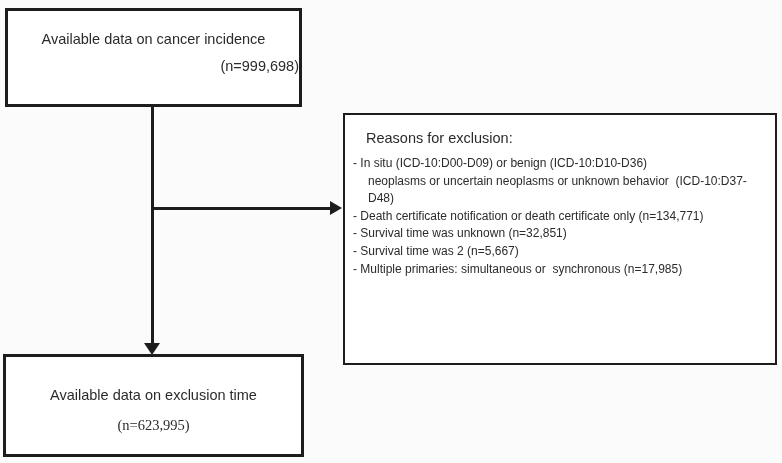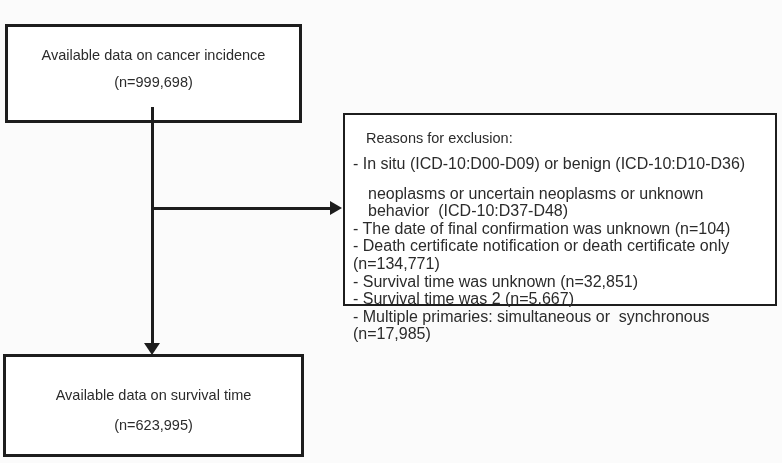--- a/index.html
+++ b/index.html
@@ -16,55 +16,55 @@
     overflow: hidden;
     color: #2b2b2b;
   }
   .box {
     position: absolute;
     box-sizing: border-box;
     border: 3px solid #1d1d1d;
     background: #ffffff;
   }
   .top-box {
-    left: 5px; top: 24px;
+    left: 5px; top: 8px;
     width: 297px; height: 99px;
     text-align: center;
     padding-top: 17px;
     font-size: 14.5px;
     line-height: 22px;
   }
   .bottom-box {
     left: 3px; top: 354px;
     width: 301px; height: 103px;
     text-align: center;
     padding-top: 27px;
     font-size: 14.5px;
     line-height: 22px;
   }
-  .top-box .box-n { margin-top: 5px; }
-  .bottom-box .box-n { margin-top: 8px; }
+  .top-box .box-n { margin-top: 5px; text-align: right; }
+  .bottom-box .box-n { margin-top: 8px; font-family: Liberation Serif, serif; }
   .excl-box {
     left: 343px; top: 113px;
-    width: 434px; height: 193px;
+    width: 434px; height: 252px;
     border-width: 2.5px;
     padding: 12px 6px 12px 8px;
   }
   .excl-heading {
     font-size: 14.5px;
     line-height: 22px;
     margin-left: 13px;
     margin-bottom: 6px;
   }
   .excl-line {
-    font-size: 16px;
+    font-size: 12px;
     line-height: 17.6px;
     white-space: pre-wrap;
   }
-  .excl-line.indent { padding-left: 15px; margin-top: 12px; }
+  .excl-line.indent { padding-left: 15px; }
   .vline {
     position: absolute;
     left: 150.5px; top: 107px;
     width: 3px; height: 238px;
     background: #1d1d1d;
   }
   .vhead {
     position: absolute;
     left: 144px; top: 343px;
     width: 0; height: 0;
@@ -100,25 +100,24 @@
   <div class="vline"></div>
   <div class="vhead"></div>
 
   <div class="hline"></div>
   <div class="hhead"></div>
 
   <div class="box excl-box">
     <div class="excl-heading">Reasons for exclusion:</div>
     <div class="excl-line">- In situ (ICD-10:D00-D09) or benign (ICD-10:D10-D36)</div>
     <div class="excl-line indent">neoplasms or uncertain neoplasms or unknown behavior  (ICD-10:D37-D48)</div>
-    <div class="excl-line">- The date of final confirmation was unknown (n=104)</div>
     <div class="excl-line">- Death certificate notification or death certificate only (n=134,771)</div>
     <div class="excl-line">- Survival time was unknown (n=32,851)</div>
     <div class="excl-line">- Survival time was 2 (n=5,667)</div>
     <div class="excl-line">- Multiple primaries: simultaneous or  synchronous (n=17,985)</div>
   </div>
 
   <div class="box bottom-box">
-    <div>Available data on survival time</div>
+    <div>Available data on exclusion time</div>
     <div class="box-n">(n=623,995)</div>
   </div>
 
 </div>
 
 </body></html>

